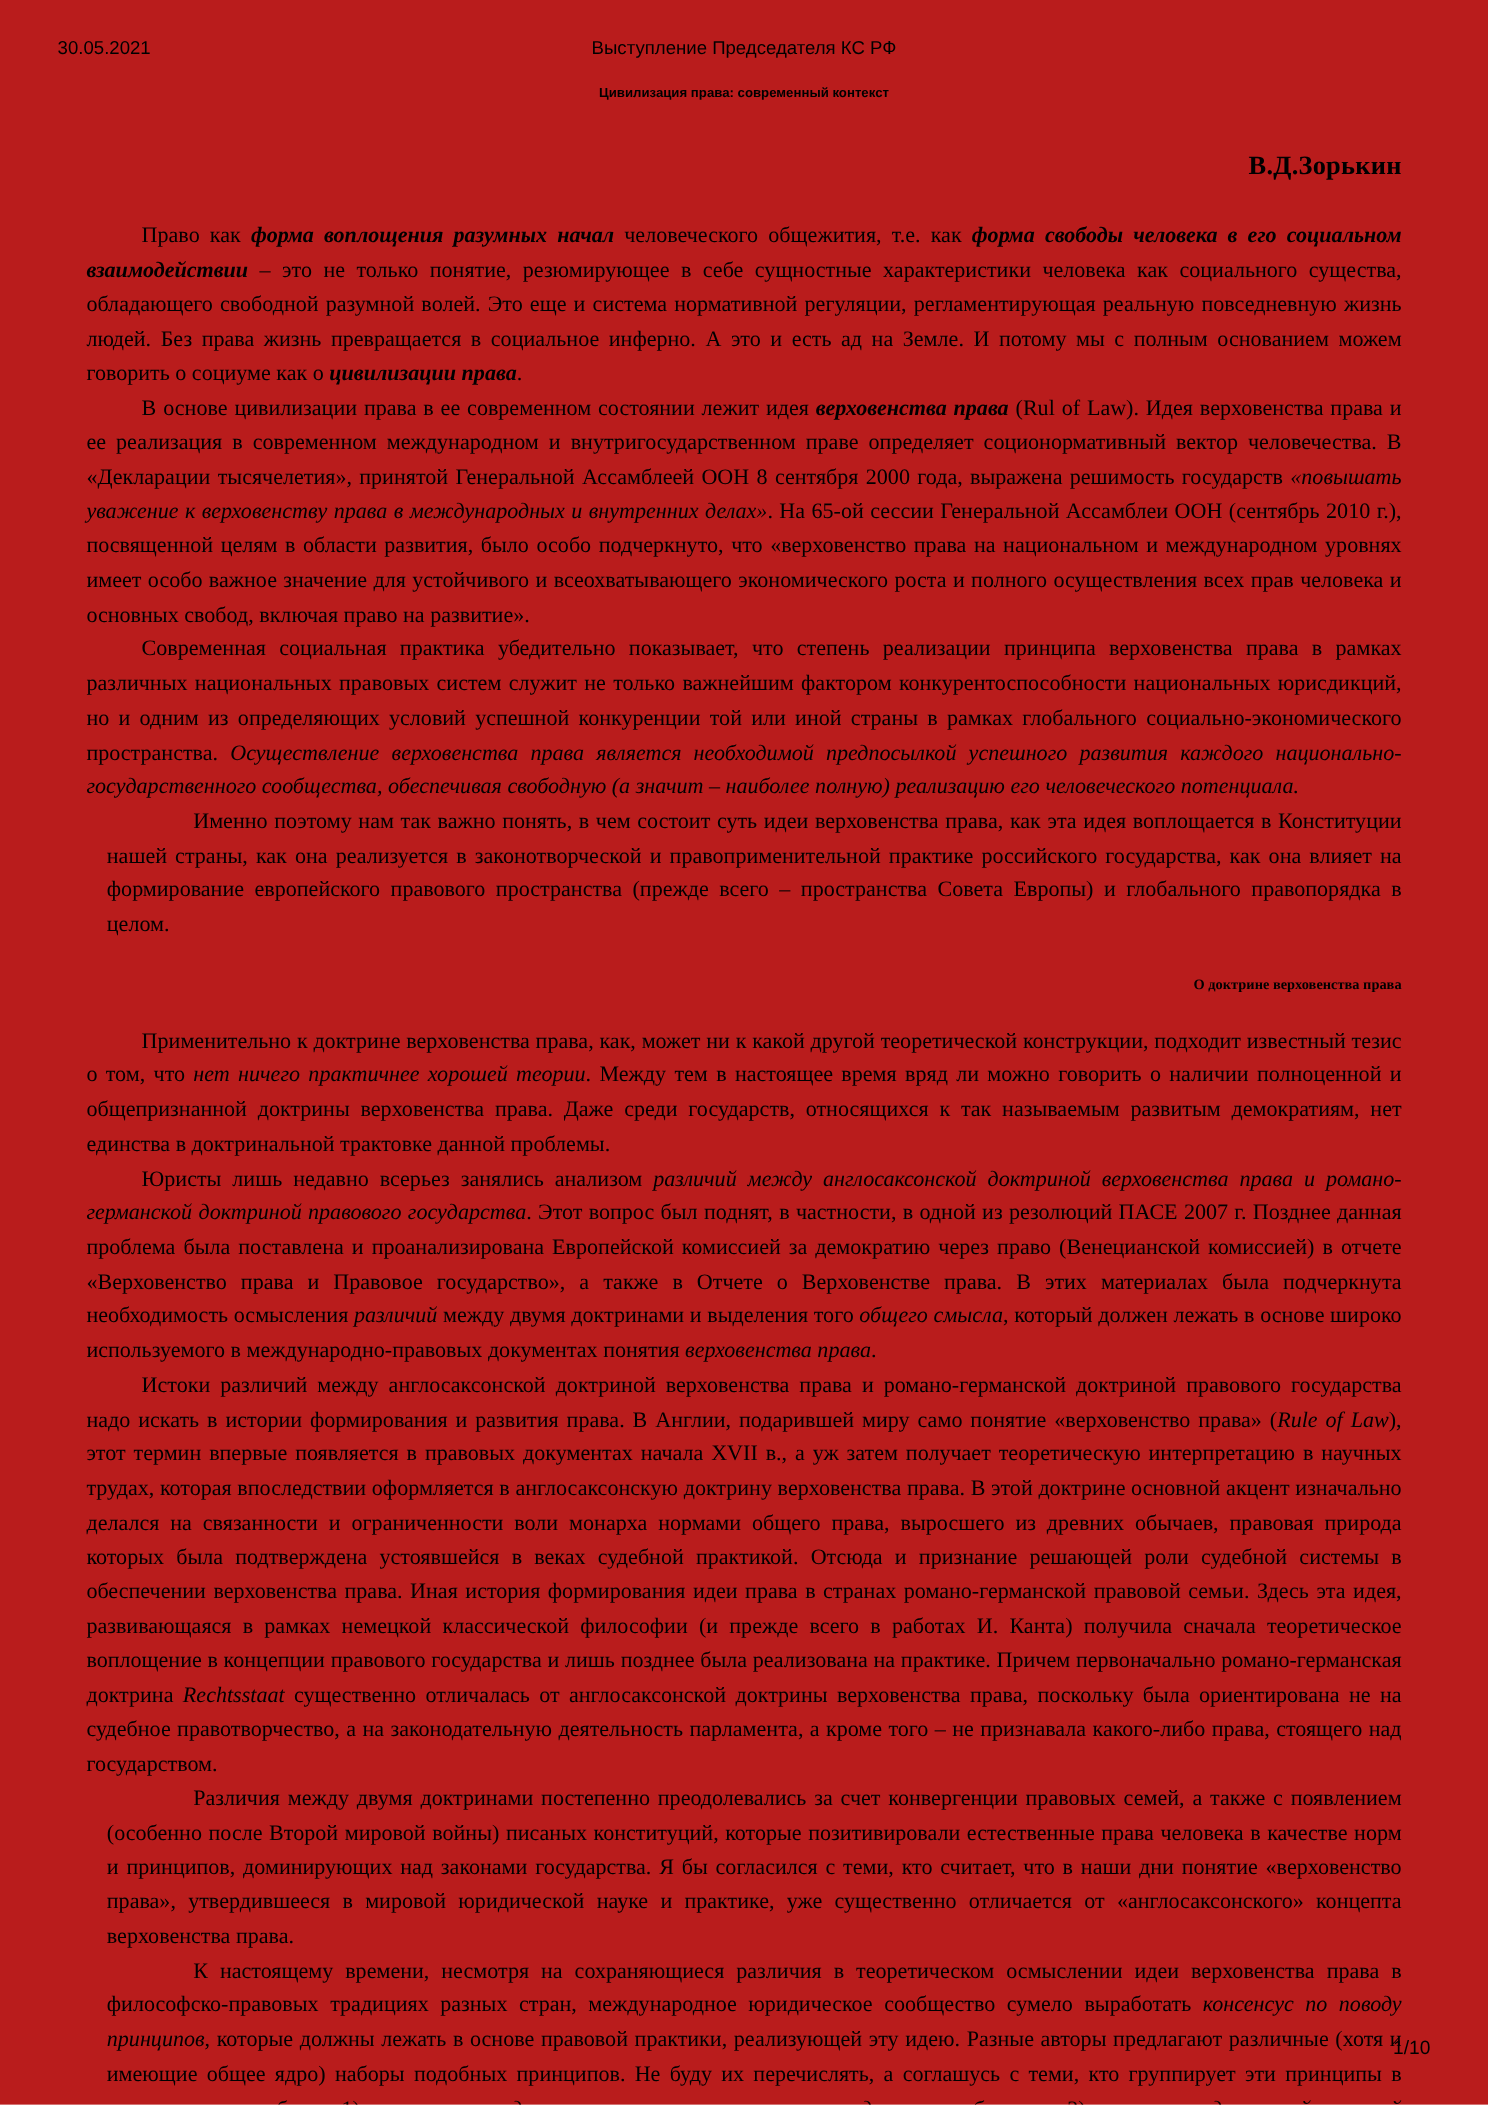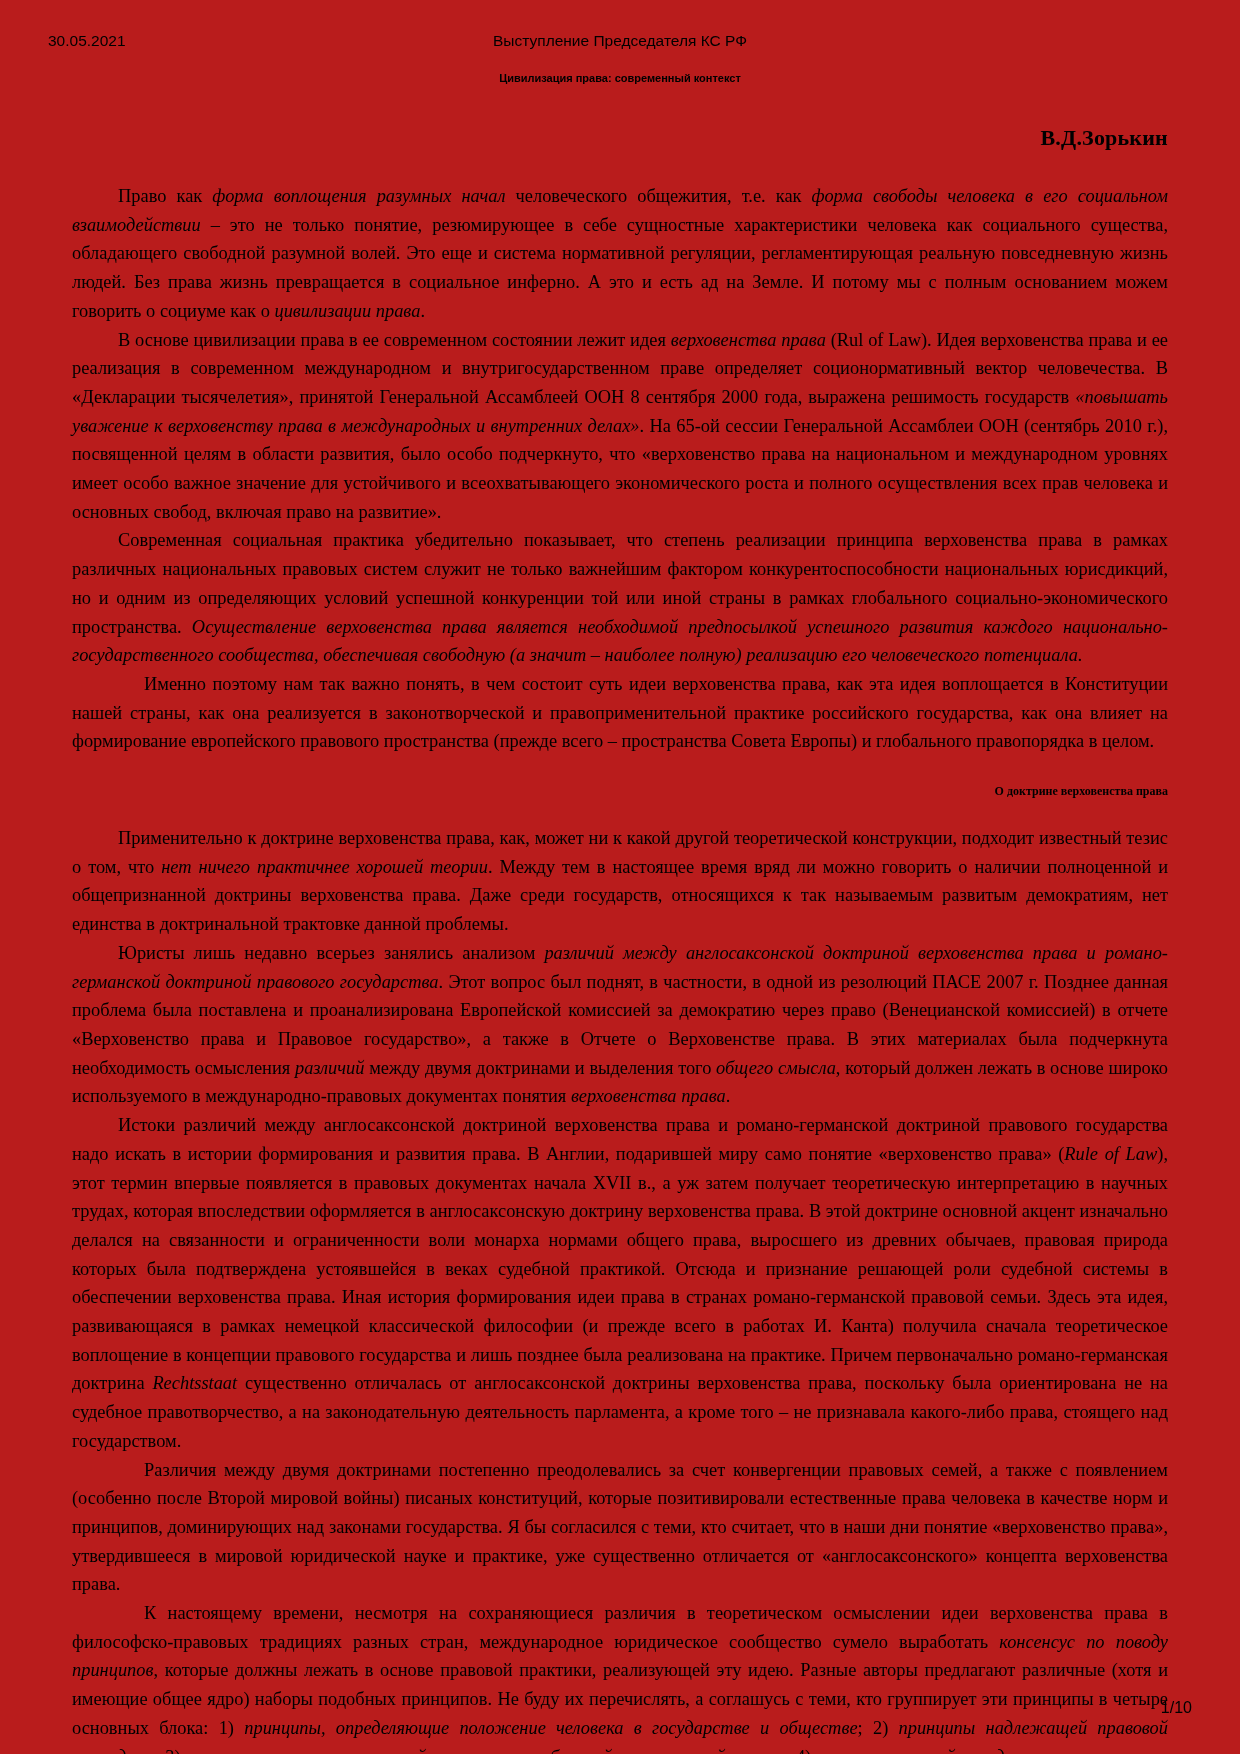--- a/index.html
+++ b/index.html
@@ -81,32 +81,33 @@
     text-align: justify;
     text-justify: inter-word;
     hyphens: none;
   }
   .body-text p {
     margin: 0;
     text-indent: 46px;
   }
   .body-text p.ind-wide {
     text-indent: 72px;
+    margin-left: 17px;
   }
   .section-heading {
     margin: 0;
     padding: 22px 0 20px 0;
     text-align: right;
     font-weight: bold;
     font-size: 12px;
     line-height: 26px;
     text-indent: 0;
   }
   i, em { font-style: italic; }
-  .bi { font-weight: normal; font-style: italic; }
+  .bi { font-weight: bold; font-style: italic; }
   
   .footer {
     position: absolute;
     bottom: 34px;
     left: 0;
     width: 1240px;
     height: 24px;
     font-family: "Liberation Sans", "DejaVu Sans", sans-serif;
     font-size: 16px;
     line-height: 24px;

